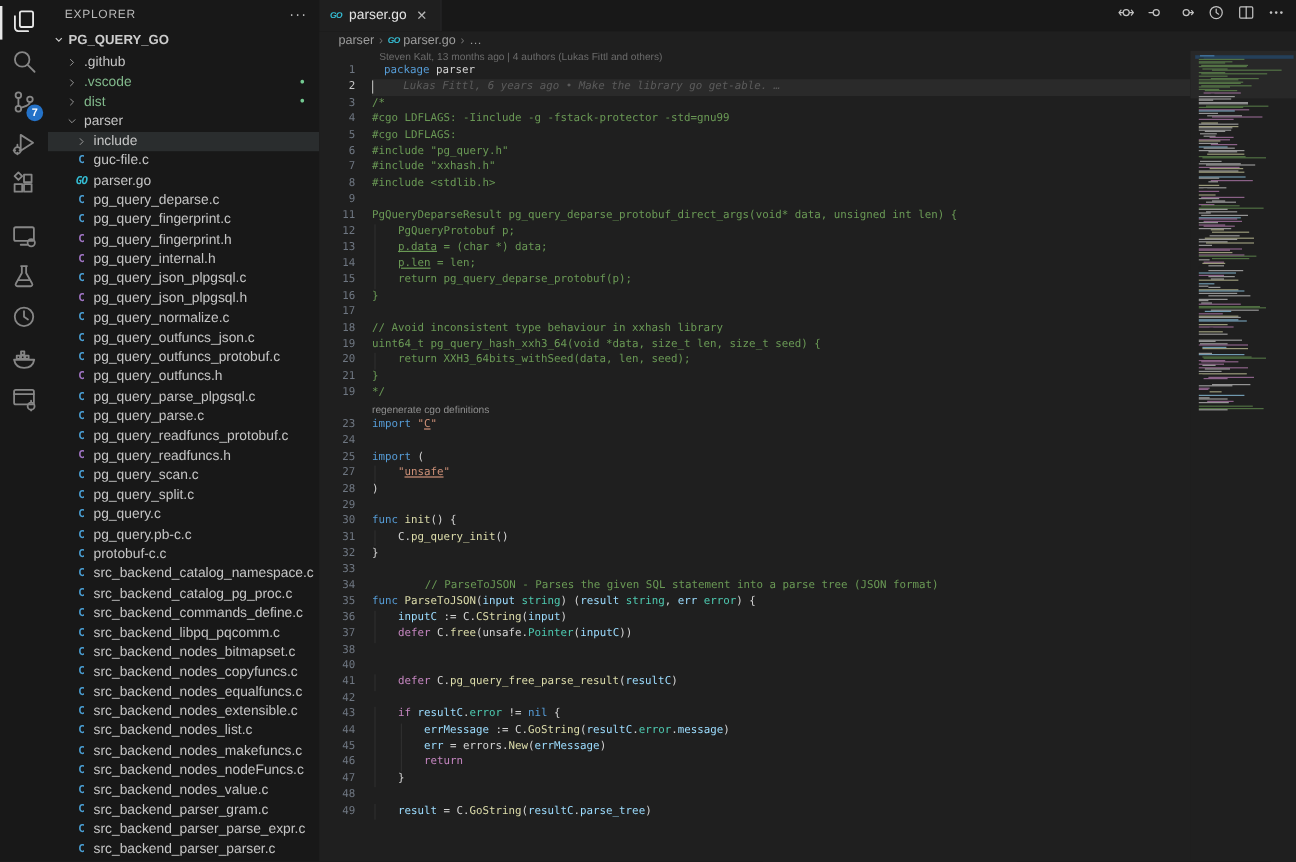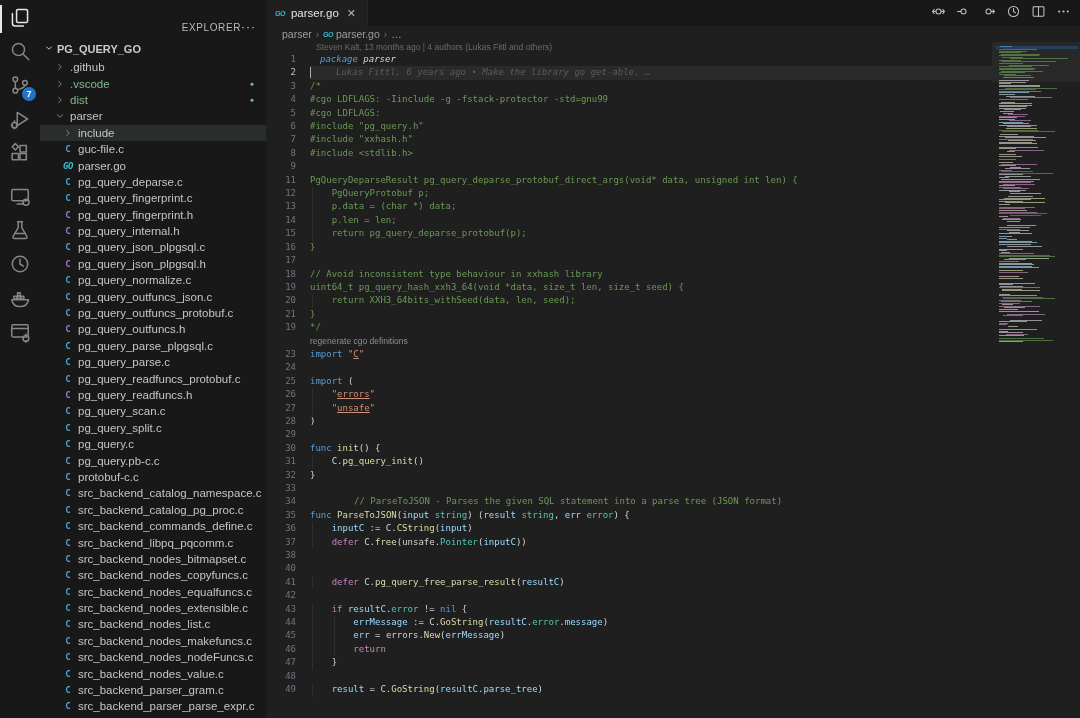--- a/index.html
+++ b/index.html
@@ -11,21 +11,21 @@
   .activitybar { width:40px; background:#181818; flex:none; display:flex; flex-direction:column; align-items:stretch; padding-top:2px; }
   .ab-item { height:34px; display:flex; align-items:center; justify-content:center; position:relative; color:#868686; cursor:pointer; }
   .ab-item.active { color:#e7e7e7; }
   .ab-item.active::before { content:""; position:absolute; left:0; top:3px; bottom:3px; width:2px; background:#e7e7e7; }
   .ab-item.gap { margin-top:9px; }
   .ab-item svg { width:22px; height:22px; }
   .ab-badge { position:absolute; right:4px; bottom:3px; min-width:14px; height:14px; border-radius:8px; background:#2472c8; color:#fff; font-size:9px; line-height:14px; text-align:center; font-weight:bold; }
 
   
   .sidebar { width:226px; background:#181818; flex:none; position:relative; color:#c5c5c5; overflow:hidden; }
-  .sb-header { height:24px; display:flex; align-items:center; justify-content:flex-end; padding:0 10px 0 14px;margin-top:15px; }
+  .sb-header { height:24px; display:flex; align-items:center; justify-content:space-between; padding:0 10px 0 14px; }
   .sb-title { font-size:10px; letter-spacing:.6px; color:#b8b8b8; }
   .sb-more { color:#cccccc; font-size:12px; letter-spacing:1px; cursor:pointer; }
   .sb-root { height:20px; display:flex; align-items:center; gap:3px; padding-left:4px; font-size:11px; font-weight:bold; color:#cccccc; cursor:pointer; }
   .tree { position:relative; }
   .trow { height:16.4px; display:flex; align-items:center; position:relative; font-size:11.5px; cursor:pointer; white-space:nowrap; }
   .trow.selected { background:#2a2d2e; }
   .trow .chev { width:12px; flex:none; display:flex; align-items:center; justify-content:center; color:#b0b0b0; }
   .trow .chev svg { width:10px; height:10px; }
   .trow .ficon { width:12px; flex:none; text-align:center; font-size:9px; font-weight:bold; font-family:"DejaVu Sans Mono", monospace; }
   .trow .lbl { margin-left:4px; }
@@ -56,21 +56,21 @@
   .codecell { flex:1; position:relative; font-size:9px; line-height:13.42px; white-space:pre; }
   .crow.cur .codecell { background:rgba(255,255,255,0.05);font-style:italic; }
   .cursor { position:absolute; left:0; top:1px; width:1px; height:11px; background:#aeafad; }
   .iguide { position:absolute; top:0; bottom:0; width:1px; background:rgba(255,255,255,0.07); }
   .inlineblame { color:#5b5b5b; margin-left:26px; font-size:9px; }
   .lensrow { height:13.42px; display:flex; }
   .lensrow .lenspad { width:44px; flex:none; }
   .lenstxt { font-family:"Liberation Sans", sans-serif; font-size:8.5px; color:#8f8f8f; line-height:13.42px; cursor:pointer; }
 
   .tk-kw{color:#569cd6} .tk-ctl{color:#c586c0} .tk-cm{color:#6a9955}
-  .tk-cmu{color:#6a9955; }
+  .tk-cmu{color:#6a9955; text-decoration:underline}
   .tk-str{color:#ce9178} .tk-stru{color:#ce9178; text-decoration:underline}
   .tk-fn{color:#dcdcaa} .tk-ty{color:#4ec9b0} .tk-va{color:#9cdcfe} .tk-tx{color:#d4d4d4}
 
   
   .minimap { position:absolute; top:0; right:0; bottom:0; width:88px; background:#1f1f1f; padding:4px 4px 0 7px; }
   .mm-slider { position:absolute; left:0; right:0; top:0; height:40px; background:rgba(150,150,150,0.08); }
   .mm-band { position:absolute; left:4px; right:2px; top:4px; height:3px; background:#25405a; }
   .mm-row { height:1px; margin-bottom:0.55px; opacity:.65; }
 </style>
 </head>
@@ -411,21 +411,21 @@
       </span>
       <span class="sep">›</span>
       <span class="bc-item">…</span>
     </div>
 
     <div class="codearea">
       <div class="blamebar">Steven Kalt, 13 months ago | 4 authors (Lukas Fittl and others)</div>
       <div class="lines">
           <div class="crow">
             <div class="gutter">1</div>
-            <div class="codecell"><span style="padding-left: 10px; display: inline-block; font-style: italic;"><span class="tk-kw">package</span><span class="tk-tx"> parser</span></span></div>
+            <div class="codecell"><span style="padding-left: 10px; display: inline-block;"><span class="tk-kw">package</span><span class="tk-tx"> parser</span></span></div>
           </div>
           <div class="crow cur">
             <div class="gutter">2</div>
             <div class="codecell"><span style="padding-left: 0px; display: inline-block;"></span><span class="cursor"></span><span class="inlineblame">Lukas Fittl, 6 years ago • Make the library go get-able. …</span></div>
           </div>
           <div class="crow">
             <div class="gutter">3</div>
             <div class="codecell"><span style="padding-left: 0px; display: inline-block;"><span class="tk-cm">/*</span></span></div>
           </div>
           <div class="crow">
@@ -508,24 +508,20 @@
             <div class="gutter">23</div>
             <div class="codecell"><span style="padding-left: 0px; display: inline-block;"><span class="tk-kw">import</span><span class="tk-tx"> </span><span class="tk-str">"</span><span class="tk-stru">C</span><span class="tk-str">"</span></span></div>
           </div>
           <div class="crow">
             <div class="gutter">24</div>
             <div class="codecell"><span style="padding-left: 0px; display: inline-block;"></span></div>
           </div>
           <div class="crow">
             <div class="gutter">25</div>
             <div class="codecell"><span style="padding-left: 0px; display: inline-block;"><span class="tk-kw">import</span><span class="tk-tx"> (</span></span></div>
-          </div>
-          <div class="crow">
-            <div class="gutter">26</div>
-            <div class="codecell"><span class="iguide" style="left: 2px;"></span><span style="padding-left: 21.68px; display: inline-block;"><span class="tk-str">"</span><span class="tk-stru">errors</span><span class="tk-str">"</span></span></div>
           </div>
           <div class="crow">
             <div class="gutter">27</div>
             <div class="codecell"><span class="iguide" style="left: 2px;"></span><span style="padding-left: 21.68px; display: inline-block;"><span class="tk-str">"</span><span class="tk-stru">unsafe</span><span class="tk-str">"</span></span></div>
           </div>
           <div class="crow">
             <div class="gutter">28</div>
             <div class="codecell"><span style="padding-left: 0px; display: inline-block;"><span class="tk-tx">)</span></span></div>
           </div>
           <div class="crow">

